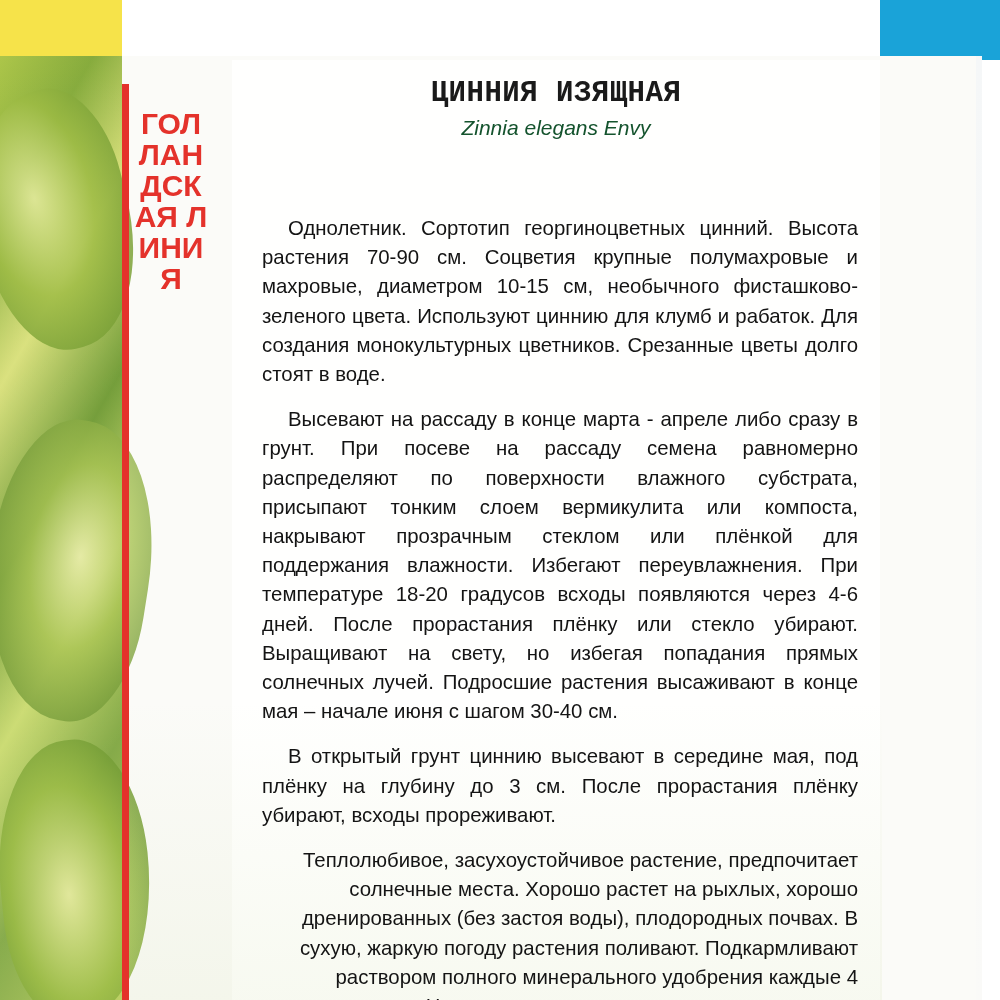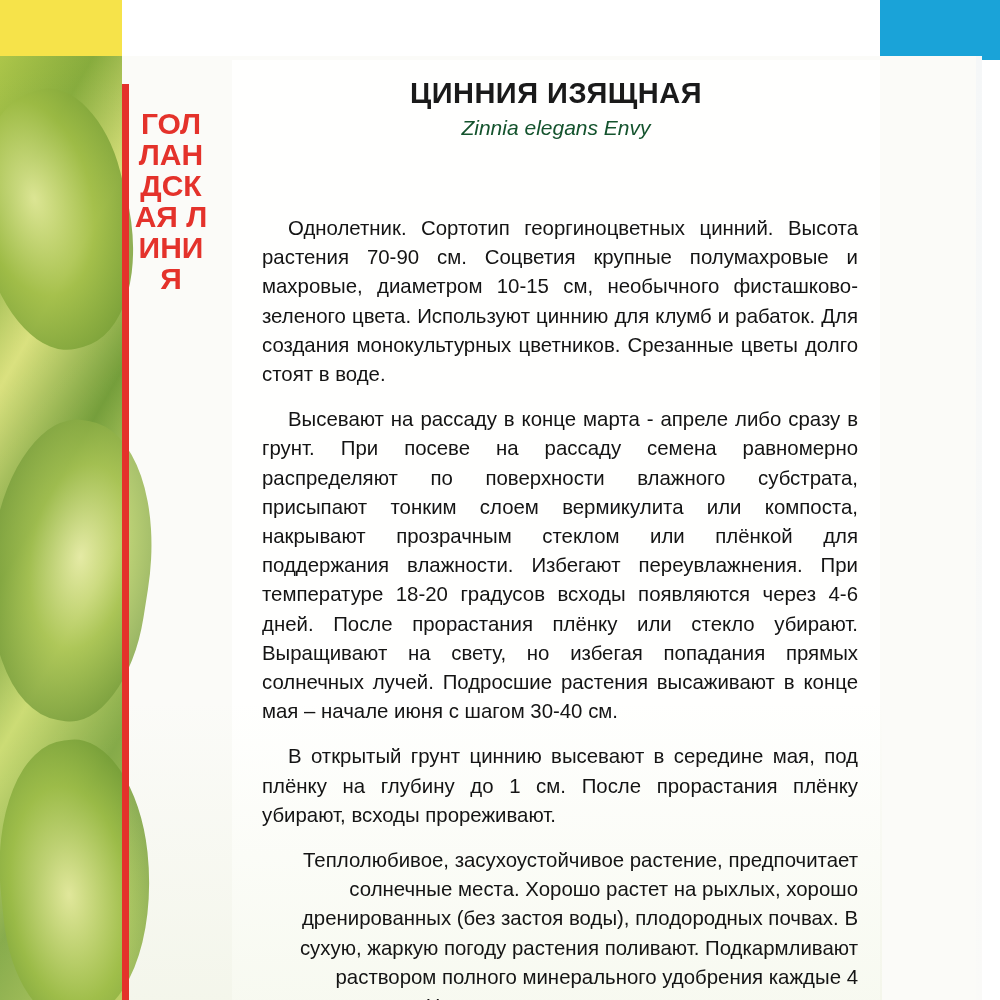--- a/index.html
+++ b/index.html
@@ -163,21 +163,21 @@
     top: 76px;
     width: 648px;
     text-align: center;
   }
   .title-ru {
     color: #1a1a1a;
     font-size: 29px;
     font-weight: bold;
     letter-spacing: 0.5px;
     line-height: 35px;
-    font-family: Liberation Sans, sans-serif;
+    font-family: Liberation Mono, monospace;
   }
   .title-variety {
     color: #1a1a1a;
     font-size: 29px;
     font-weight: bold;
     letter-spacing: 0.5px;
     line-height: 36px;
     font-family: "Liberation Serif", serif;
   }
   .title-lat {
@@ -247,17 +247,17 @@
 
 
   <div class="titles">
     <div class="title-ru">ЦИННИЯ ИЗЯЩНАЯ</div>
     <div class="title-lat">Zinnia elegans Envy</div>
   </div>
 
   <div class="body-text">
     <p class="indent">Однолетник. Сортотип георгиноцветных цинний. Высота растения 70-90 см. Соцветия крупные полумахровые и махровые,  диаметром 10-15 см, необычного фисташково-зеленого цвета.  Используют циннию для клумб и рабаток. Для создания монокультурных цветников. Срезанные цветы долго стоят в воде.</p>
     <p class="indent">Высевают на рассаду в конце марта - апреле либо сразу в грунт. При посеве на рассаду семена равномерно распределяют по поверхности влажного субстрата, присыпают тонким слоем вермикулита или компоста, накрывают прозрачным стеклом или плёнкой для поддержания влажности. Избегают переувлажнения. При температуре 18-20 градусов всходы появляются через 4-6 дней. После прорастания плёнку или стекло убирают. Выращивают на свету, но избегая попадания прямых солнечных лучей. Подросшие растения высаживают в конце мая – начале июня с шагом 30-40 см.</p>
-    <p class="indent">В открытый грунт циннию высевают в середине мая, под плёнку на глубину до 1 см. После прорастания плёнку убирают, всходы прореживают.</p>
+    <p class="indent">В открытый грунт циннию высевают в середине мая, под плёнку на глубину до 3 см. После прорастания плёнку убирают, всходы прореживают.</p>
     <p class="indent last-left">Теплолюбивое,  засухоустойчивое  растение,  предпочитает  солнечные  места. Хорошо растет на рыхлых, хорошо дренированных (без застоя воды), плодородных почвах. В сухую, жаркую погоду растения поливают. Подкармливают раствором полного  минерального  удобрения  каждые  4 недели. Цветение: с середины июля и до заморозков. Отцветшие соцветия удаляют.</p>
   </div>
 
 </div>
 
 </body></html>

